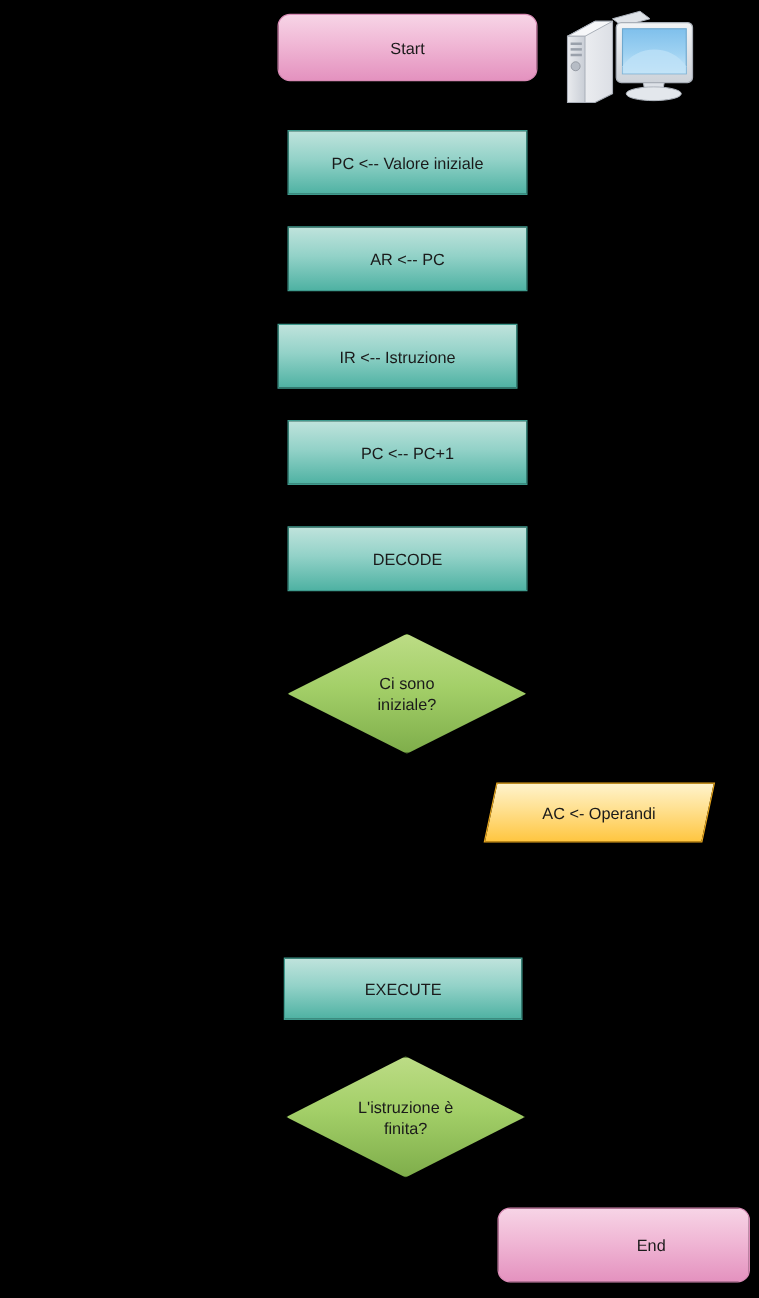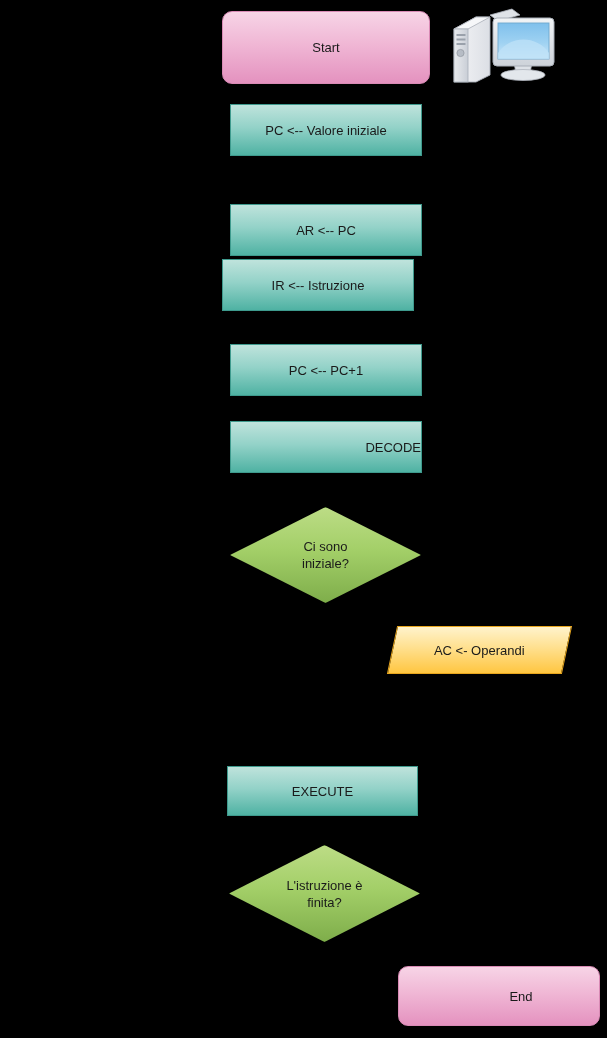--- a/index.html
+++ b/index.html
@@ -97,21 +97,21 @@
   <div class="connector" style="left:325px; top:156px; width:2px; height:25px;"></div>
   <div class="connector" style="left:325px; top:233px; width:2px; height:26px;"></div>
   <div class="connector" style="left:325px; top:311px; width:2px; height:25px;"></div>
   <div class="connector" style="left:325px; top:388px; width:2px; height:33px;"></div>
   <div class="connector" style="left:325px; top:473px; width:2px; height:34px;"></div>
   <div class="connector" style="left:325px; top:603px; width:2px; height:163px;"></div>
   <div class="connector" style="left:421px; top:649px; width:56px; height:2px;"></div>
   <div class="connector" style="left:325px; top:816px; width:2px; height:29px;"></div>
   <div class="connector" style="left:420px; top:893px; width:80px; height:2px;"></div>
 
-  <div class="node terminator" style="left:222px; top:11px; width:208px; height:73px;">
+  <div class="node terminator" style="left:222px; top:11px; width:208px; height:54px;">
     <span class="dlabel">Start</span>
   </div>
 
   <div class="computer-icon">
     <svg viewBox="0 0 112 83" width="112" height="83" xmlns="http://www.w3.org/2000/svg">
       <defs>
         <linearGradient id="towerFront" x1="0" y1="0" x2="1" y2="0">
           <stop offset="0%" stop-color="#e9ebee"></stop>
           <stop offset="100%" stop-color="#c9ced6"></stop>
         </linearGradient>
@@ -148,33 +148,33 @@
 
       <rect x="52" y="18" width="51" height="36" fill="url(#screenGrad)" stroke="#6fa9cf" stroke-width="0.9"></rect>
       <path d="M52 48 C 64 30, 91 30, 103 48 L103 54 L52 54 Z" fill="#bfe2f7" opacity="0.75"></path>
     </svg>
   </div>
 
   <div class="node process" style="left:230px; top:104px; width:192px; height:52px;">
     <span class="dlabel">PC &lt;-- Valore iniziale</span>
   </div>
 
-  <div class="node process" style="left:230px; top:181px; width:192px; height:52px;margin-top:23px;">
+  <div class="node process" style="left:230px; top:181px; width:192px; height:52px;">
     <span class="dlabel">AR &lt;-- PC</span>
   </div>
 
   <div class="node process" style="left:222px; top:259px; width:192px; height:52px;">
     <span class="dlabel">IR &lt;-- Istruzione</span>
   </div>
 
-  <div class="node process" style="left:230px; top:344px; width:192px; height:52px;">
+  <div class="node process" style="left:230px; top:336px; width:192px; height:52px;">
     <span class="dlabel">PC &lt;-- PC+1</span>
   </div>
 
-  <div class="node process" style="left:230px; top:421px; width:192px; height:52px;justify-content:flex-end;">
+  <div class="node process" style="left:230px; top:421px; width:192px; height:52px;">
     <span class="dlabel">DECODE</span>
   </div>
 
   <div class="node decision" style="left:230px; top:507px; width:191px; height:96px;">
     <span class="dlabel">Ci sono
 iniziale?</span>
   </div>
 
   <div class="node data-shape" style="left:392px; top:626px; width:175px; height:48px;">
     <span class="dlabel">AC &lt;- Operandi</span>

